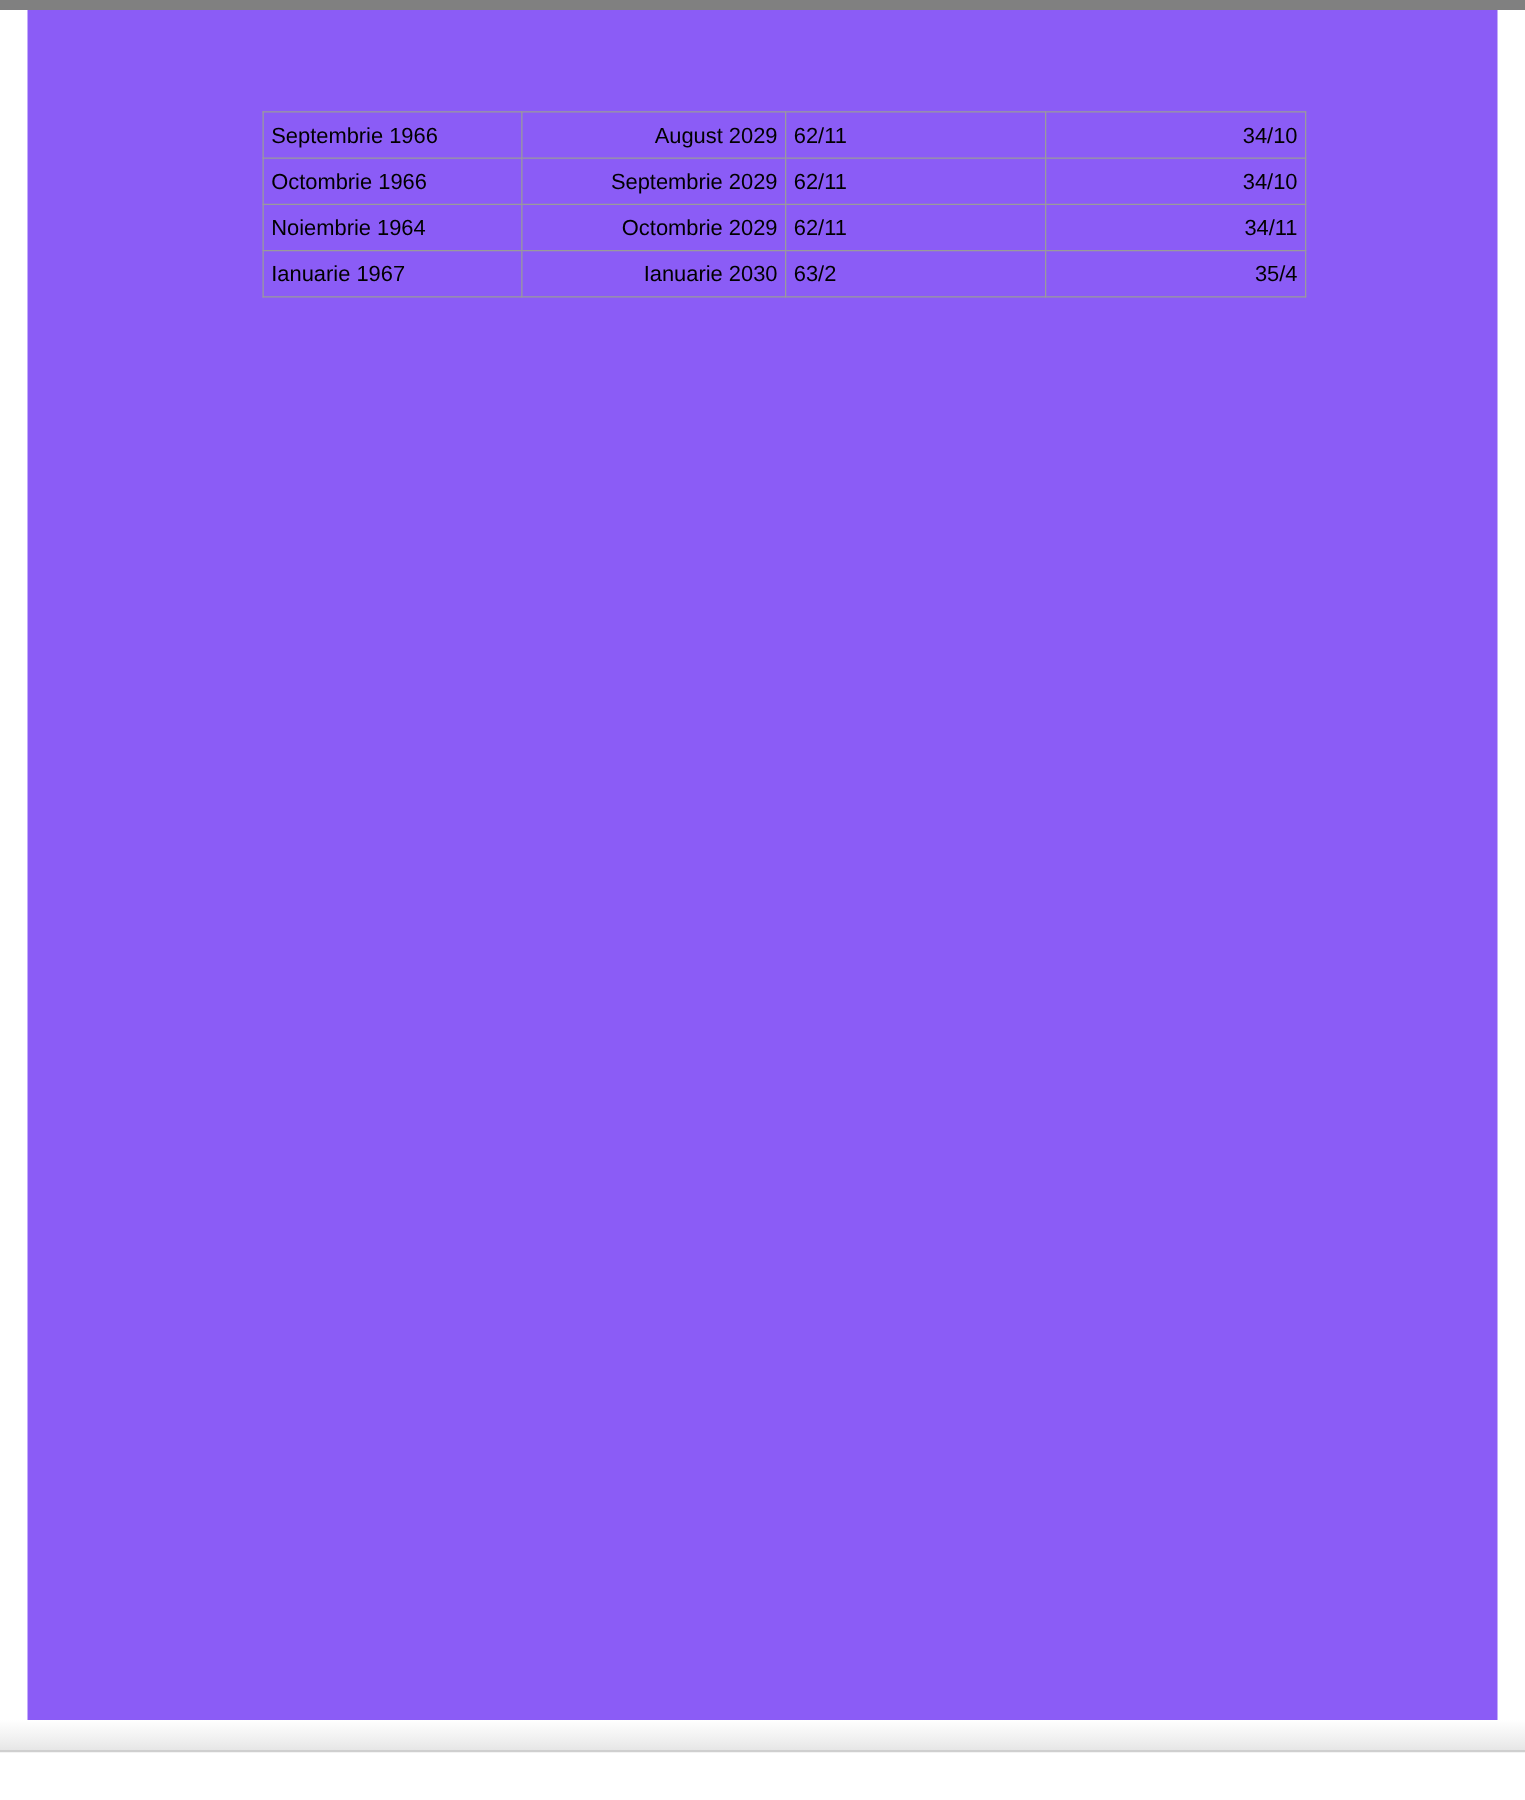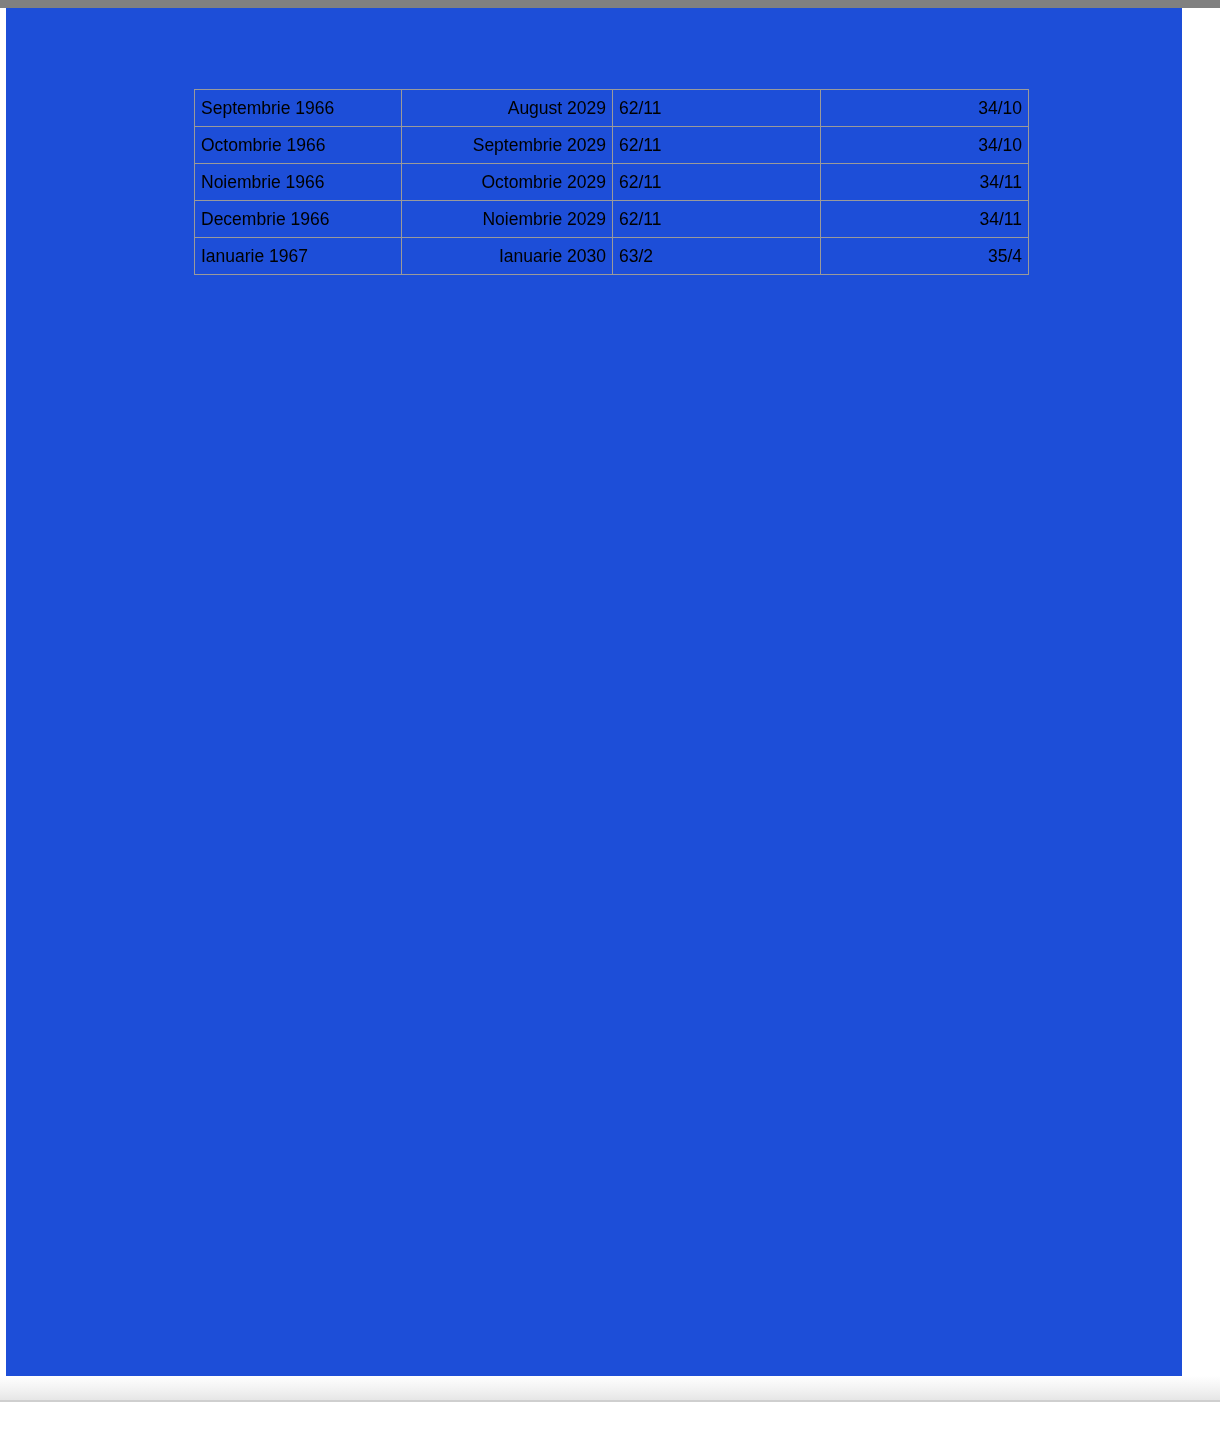--- a/index.html
+++ b/index.html
@@ -18,24 +18,24 @@
     position: absolute;
     top: 0;
     left: 0;
     width: 1220px;
     height: 8px;
     background: #808080;
   }
   .page {
     position: absolute;
     top: 8px;
-    left: 6px;
+    left: 22px;
     width: 1176px;
     height: 1368px;
-    background: #1d4ed8;
+    background: #8b5cf6;
   }
   .doc-table {
     position: absolute;
     top: 81px;
     left: 188px;
     width: 782px;
     border-collapse: collapse;
     table-layout: fixed;
   }
   .doc-table td {
@@ -101,28 +101,22 @@
         <td class="col-c">62/11</td>
         <td class="col-d">34/10</td>
       </tr>
       <tr>
         <td class="col-a">Octombrie 1966</td>
         <td class="col-b">Septembrie 2029</td>
         <td class="col-c">62/11</td>
         <td class="col-d">34/10</td>
       </tr>
       <tr>
-        <td class="col-a">Noiembrie 1966</td>
+        <td class="col-a">Noiembrie 1964</td>
         <td class="col-b">Octombrie 2029</td>
-        <td class="col-c">62/11</td>
-        <td class="col-d">34/11</td>
-      </tr>
-      <tr>
-        <td class="col-a">Decembrie 1966</td>
-        <td class="col-b">Noiembrie 2029</td>
         <td class="col-c">62/11</td>
         <td class="col-d">34/11</td>
       </tr>
       <tr>
         <td class="col-a">Ianuarie 1967</td>
         <td class="col-b">Ianuarie 2030</td>
         <td class="col-c">63/2</td>
         <td class="col-d">35/4</td>
       </tr>
     </tbody>

